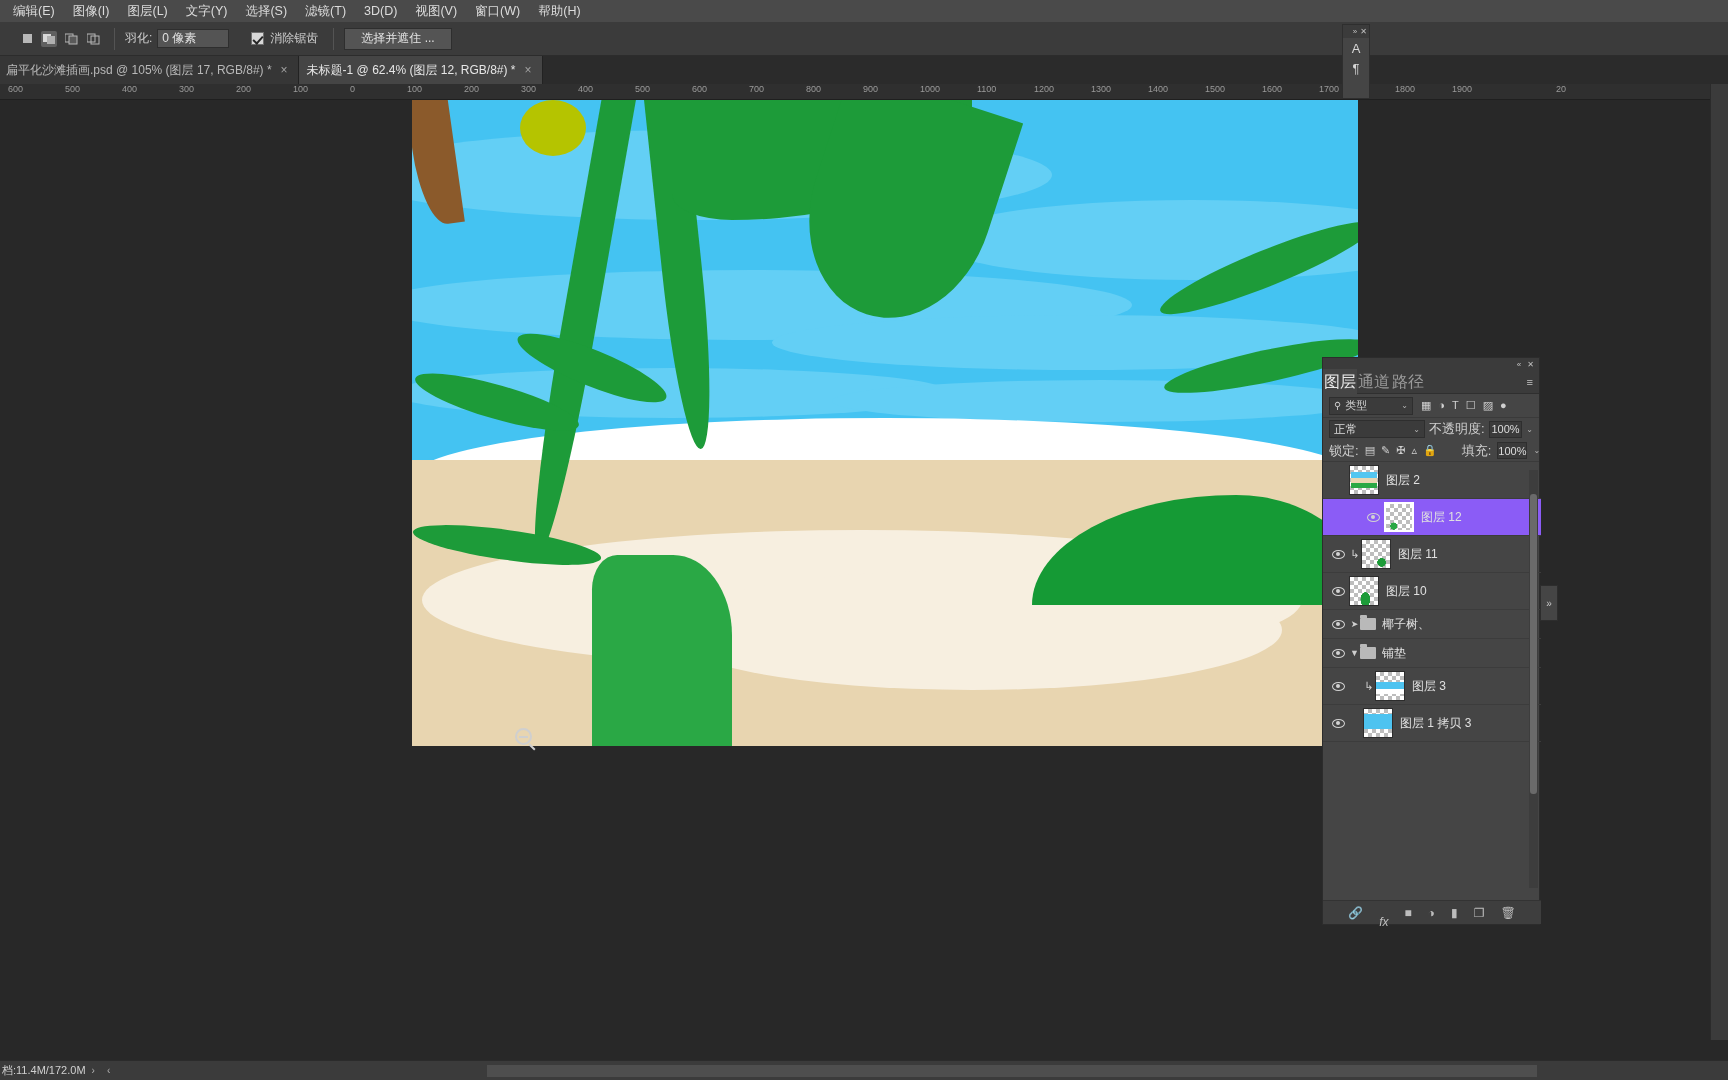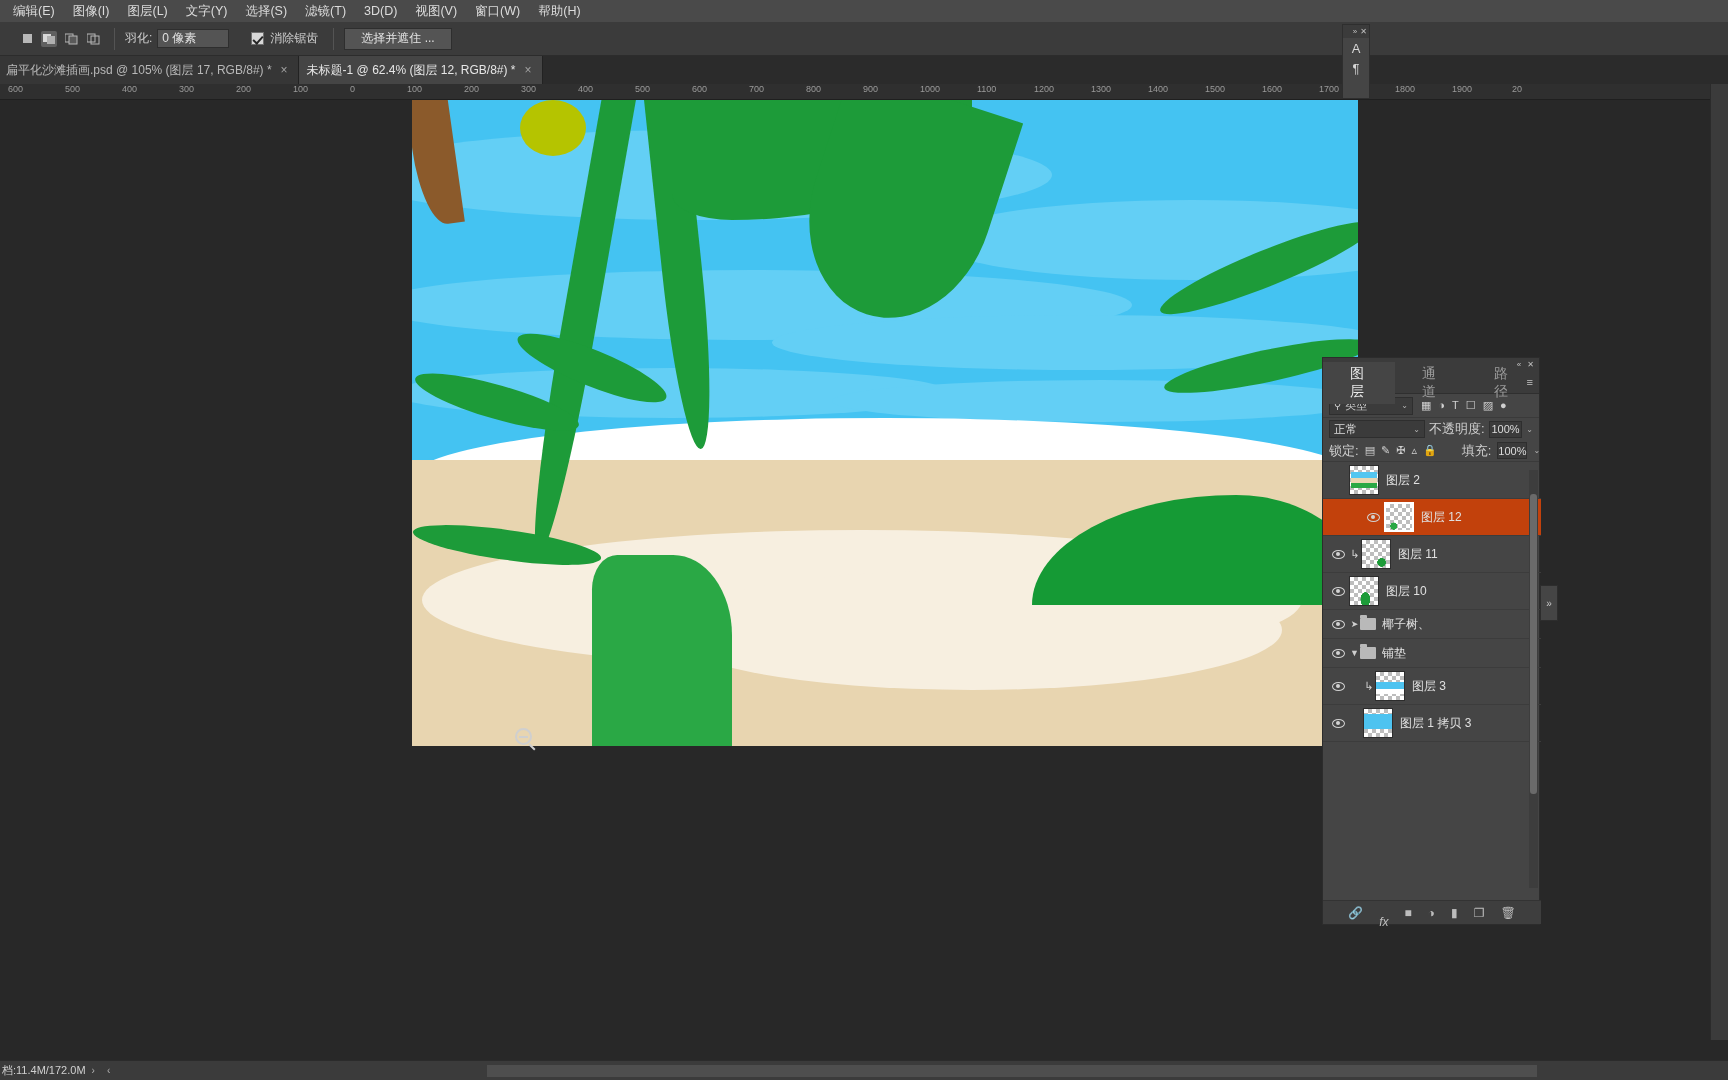--- a/index.html
+++ b/index.html
@@ -105,21 +105,21 @@
   }
   #lp-titlebar {
     height:14px; background:#3b3b3b; display:flex; justify-content:flex-end;
     align-items:center; gap:6px; padding-right:5px;
   }
   #lp-tabs {
     height:22px; background:#3b3b3b; display:flex; align-items:center; position:relative;
     border-bottom:1px solid #2f2f2f;
   }
   .lp-tab {
-    padding:3px 27px; font-size:14px; color:#9b9b9b;
+    padding:3px 1px; font-size:16px; color:#9b9b9b;
   }
   .lp-tab.active { background:#454545; color:#e8e8e8; }
   #lp-menu-btn { position:absolute; right:6px; top:5px; color:#c4c4c4; font-size:11px; line-height:11px;}
   #lp-filter {
     height:24px; display:flex; align-items:center; padding:0 6px; gap:0px;
     border-bottom:1px solid #3a3a3a;
   }
   .filter-box {
     width:84px; height:18px; background:#3b3b3b; border:1px solid #2e2e2e;
     display:flex; align-items:center; padding:0 4px; gap:4px; color:#cfcfcf; font-size:11px;
@@ -145,21 +145,21 @@
     border-bottom:1px solid #3a3a3a;
   }
   .lock-i { font-size:11px; color:#cfcfcf; line-height:11px; }
   #layer-list {
     position:absolute; left:0; top:104px; width:218px; height:424px; overflow:hidden;
   }
   .layer-row {
     height:37px; display:flex; align-items:center; border-bottom:1px solid #3c3c3c;
     padding-left:4px; position:relative;
   }
-  .layer-row.selected { background:#c2410c;padding-left:39px; }
+  .layer-row.selected { background:#8b5cf6;padding-left:39px; }
   .eye-cell { width:22px; display:flex; justify-content:center; align-items:center; }
   .eye {
     width:13px; height:9px; border:1.4px solid #d2d2d2; border-radius:50% 50%;
     position:relative;
   }
   .eye::after {
     content:""; position:absolute; left:3.6px; top:1.6px; width:4px; height:4px;
     background:#d2d2d2; border-radius:50%;
   }
   .eye.hidden { visibility:hidden; }
@@ -308,21 +308,21 @@
   <div class="rtick" style="left:920px">1000</div>
   <div class="rtick" style="left:977px">1100</div>
   <div class="rtick" style="left:1034px">1200</div>
   <div class="rtick" style="left:1091px">1300</div>
   <div class="rtick" style="left:1148px">1400</div>
   <div class="rtick" style="left:1205px">1500</div>
   <div class="rtick" style="left:1262px">1600</div>
   <div class="rtick" style="left:1319px">1700</div>
   <div class="rtick" style="left:1395px">1800</div>
   <div class="rtick" style="left:1452px">1900</div>
-  <div class="rtick" style="left:1512px">20</div>
+  <div class="rtick" style="left:1556px">20</div>
 </div>
 
 <div id="canvas-area">
   <div id="artboard">
     <div class="sky"></div>
 
     <div class="sky-band" style="left:-60px;top:30px;width:700px;height:90px;"></div>
     <div class="sky-band" style="left:520px;top:100px;width:520px;height:80px;"></div>
     <div class="sky-band" style="left:-40px;top:170px;width:760px;height:70px;"></div>
     <div class="sky-band" style="left:360px;top:215px;width:620px;height:55px;"></div>

